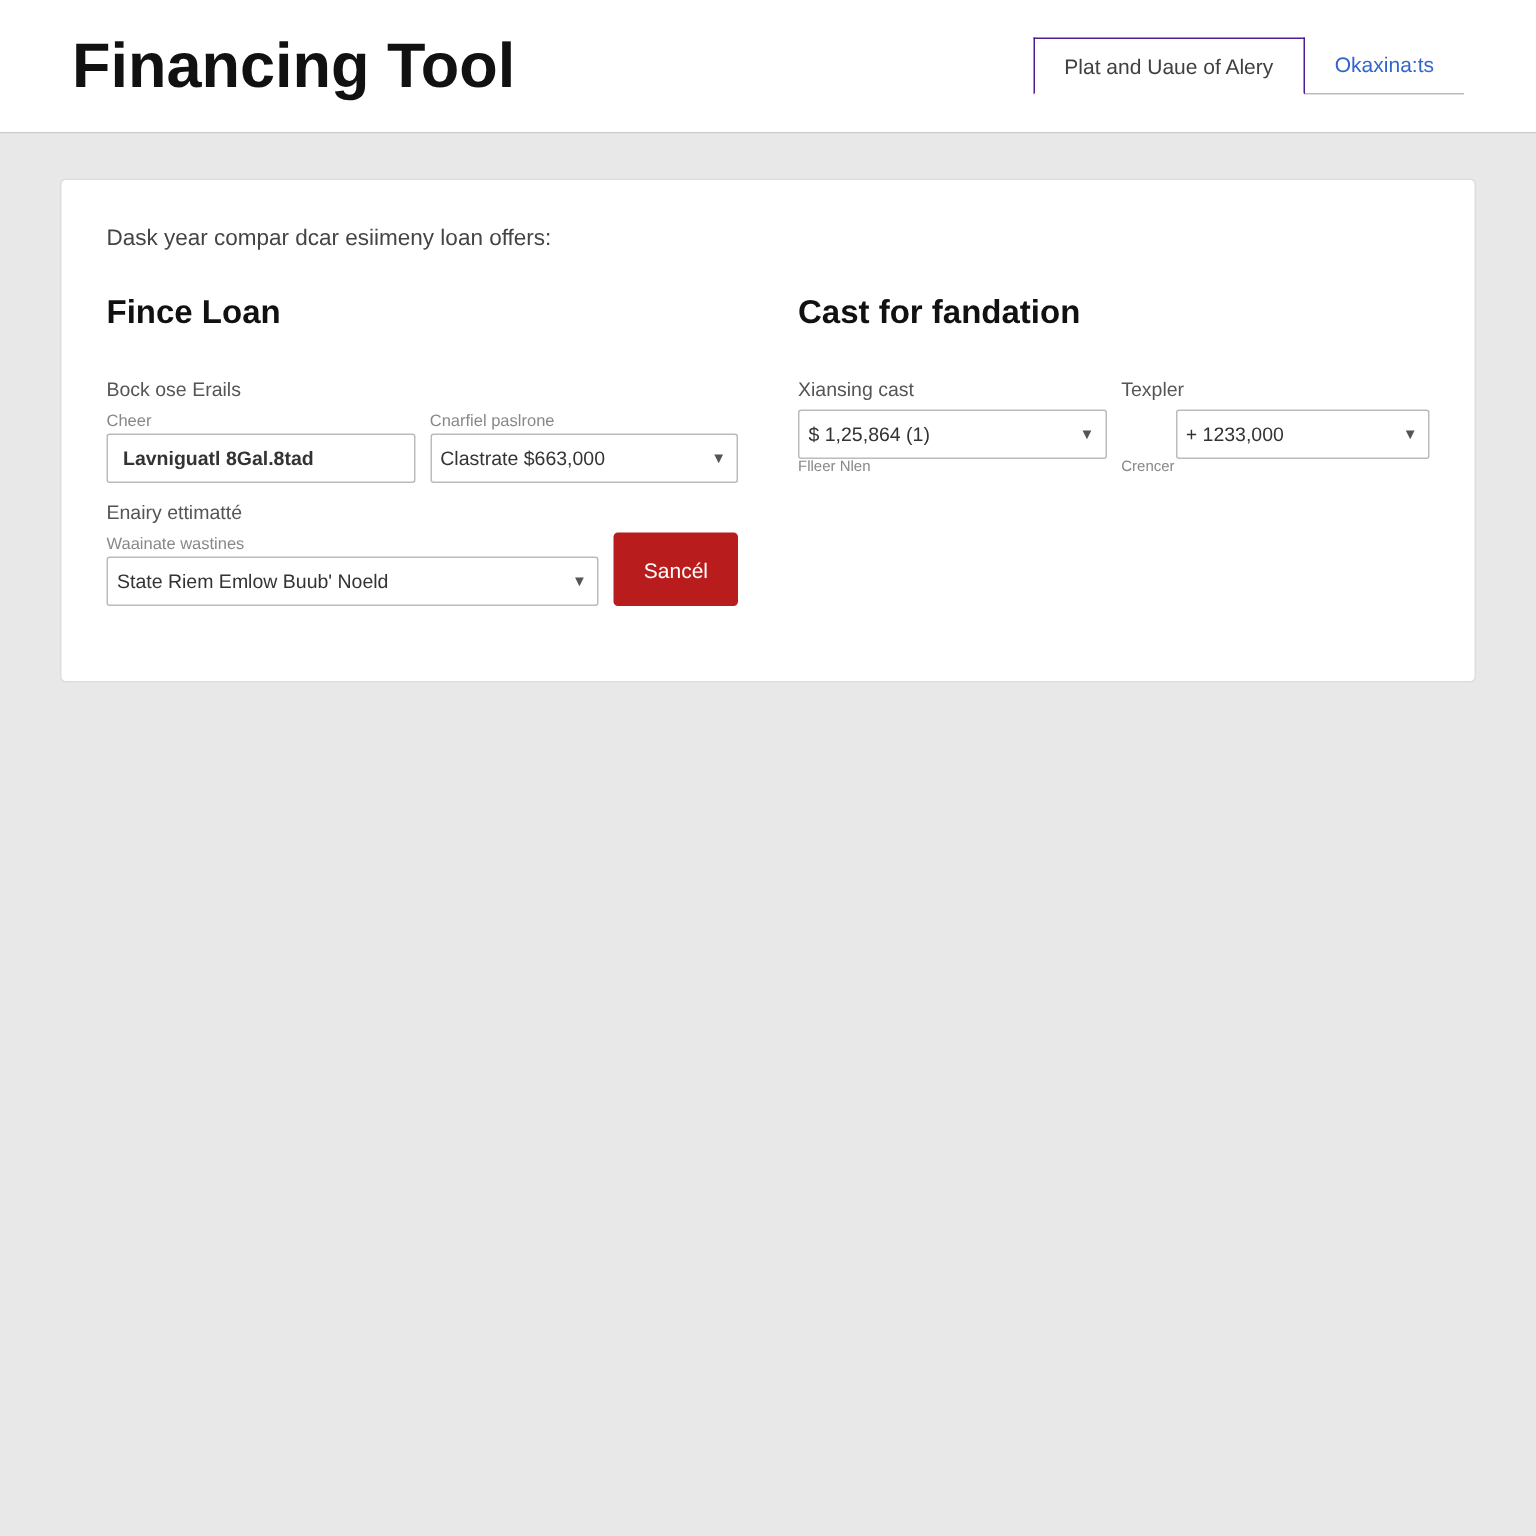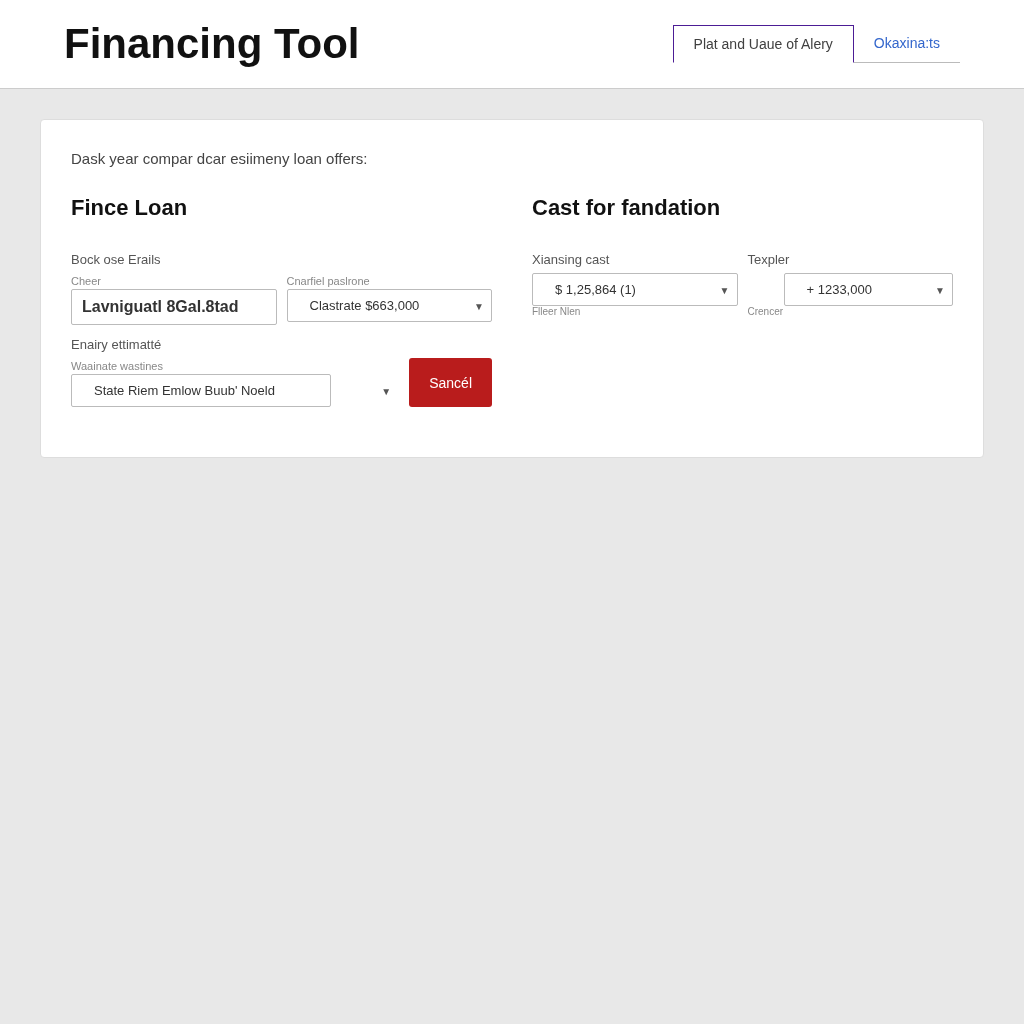--- a/index.html
+++ b/index.html
@@ -6,21 +6,21 @@
 
     body {
       font-family: Arial, sans-serif;
       background: #e8e8e8;
       min-height: 1024px;
       width: 1024px;
     }
 
     .header {
       background: #fff;
-      padding: 20px 64px;
+      padding: 20px 48px;
       border-bottom: 1px solid #ccc;
       display: flex;
       align-items: center;
       justify-content: space-between;
     }
 
     .header-title {
       font-size: 42px;
       font-weight: bold;
       color: #111;
@@ -98,35 +98,35 @@
     .input-row {
       display: flex;
       gap: 10px;
       margin-bottom: 12px;
     }
 
     .input-field {
       border: 1px solid #bbb;
       background: #fff;
       padding: 8px 10px;
-      font-size: 16px;
+      font-size: 13px;
       color: #333;
       border-radius: 2px;
       width: 100%;
     }
 
     .input-wrapper {
       position: relative;
       flex: 1;
     }
 
     .select-field {
       border: 1px solid #bbb;
       background: #fff;
-      padding: 8px 28px 8px 22px;
+      padding: 8px 28px 8px 6px;
       font-size: 13px;
       color: #333;
       border-radius: 2px;
       width: 100%;
       appearance: none;
       cursor: pointer;
     }
 
     .select-arrow {
       position: absolute;
@@ -231,21 +231,21 @@
             </div>
           </div>
         </div>
 
         <div class="equity-section">
           <div class="field-label">Enairy ettimatté</div>
           <div class="equity-row">
             <div class="input-wrapper">
               <div style="font-size:11px;color:#888;padding:2px 0">Waainate wastines</div>
               <div style="position:relative;">
-                <select class="select-field" style="width:260px;">
+                <select class="select-field" style="width:328px;">
                   <option>State Riem Emlow Buub' Noeld</option>
                 </select>
                 <span class="select-arrow">▼</span>
               </div>
             </div>
             <button class="search-button">Sancél</button>
           </div>
         </div>
 
       </div>

